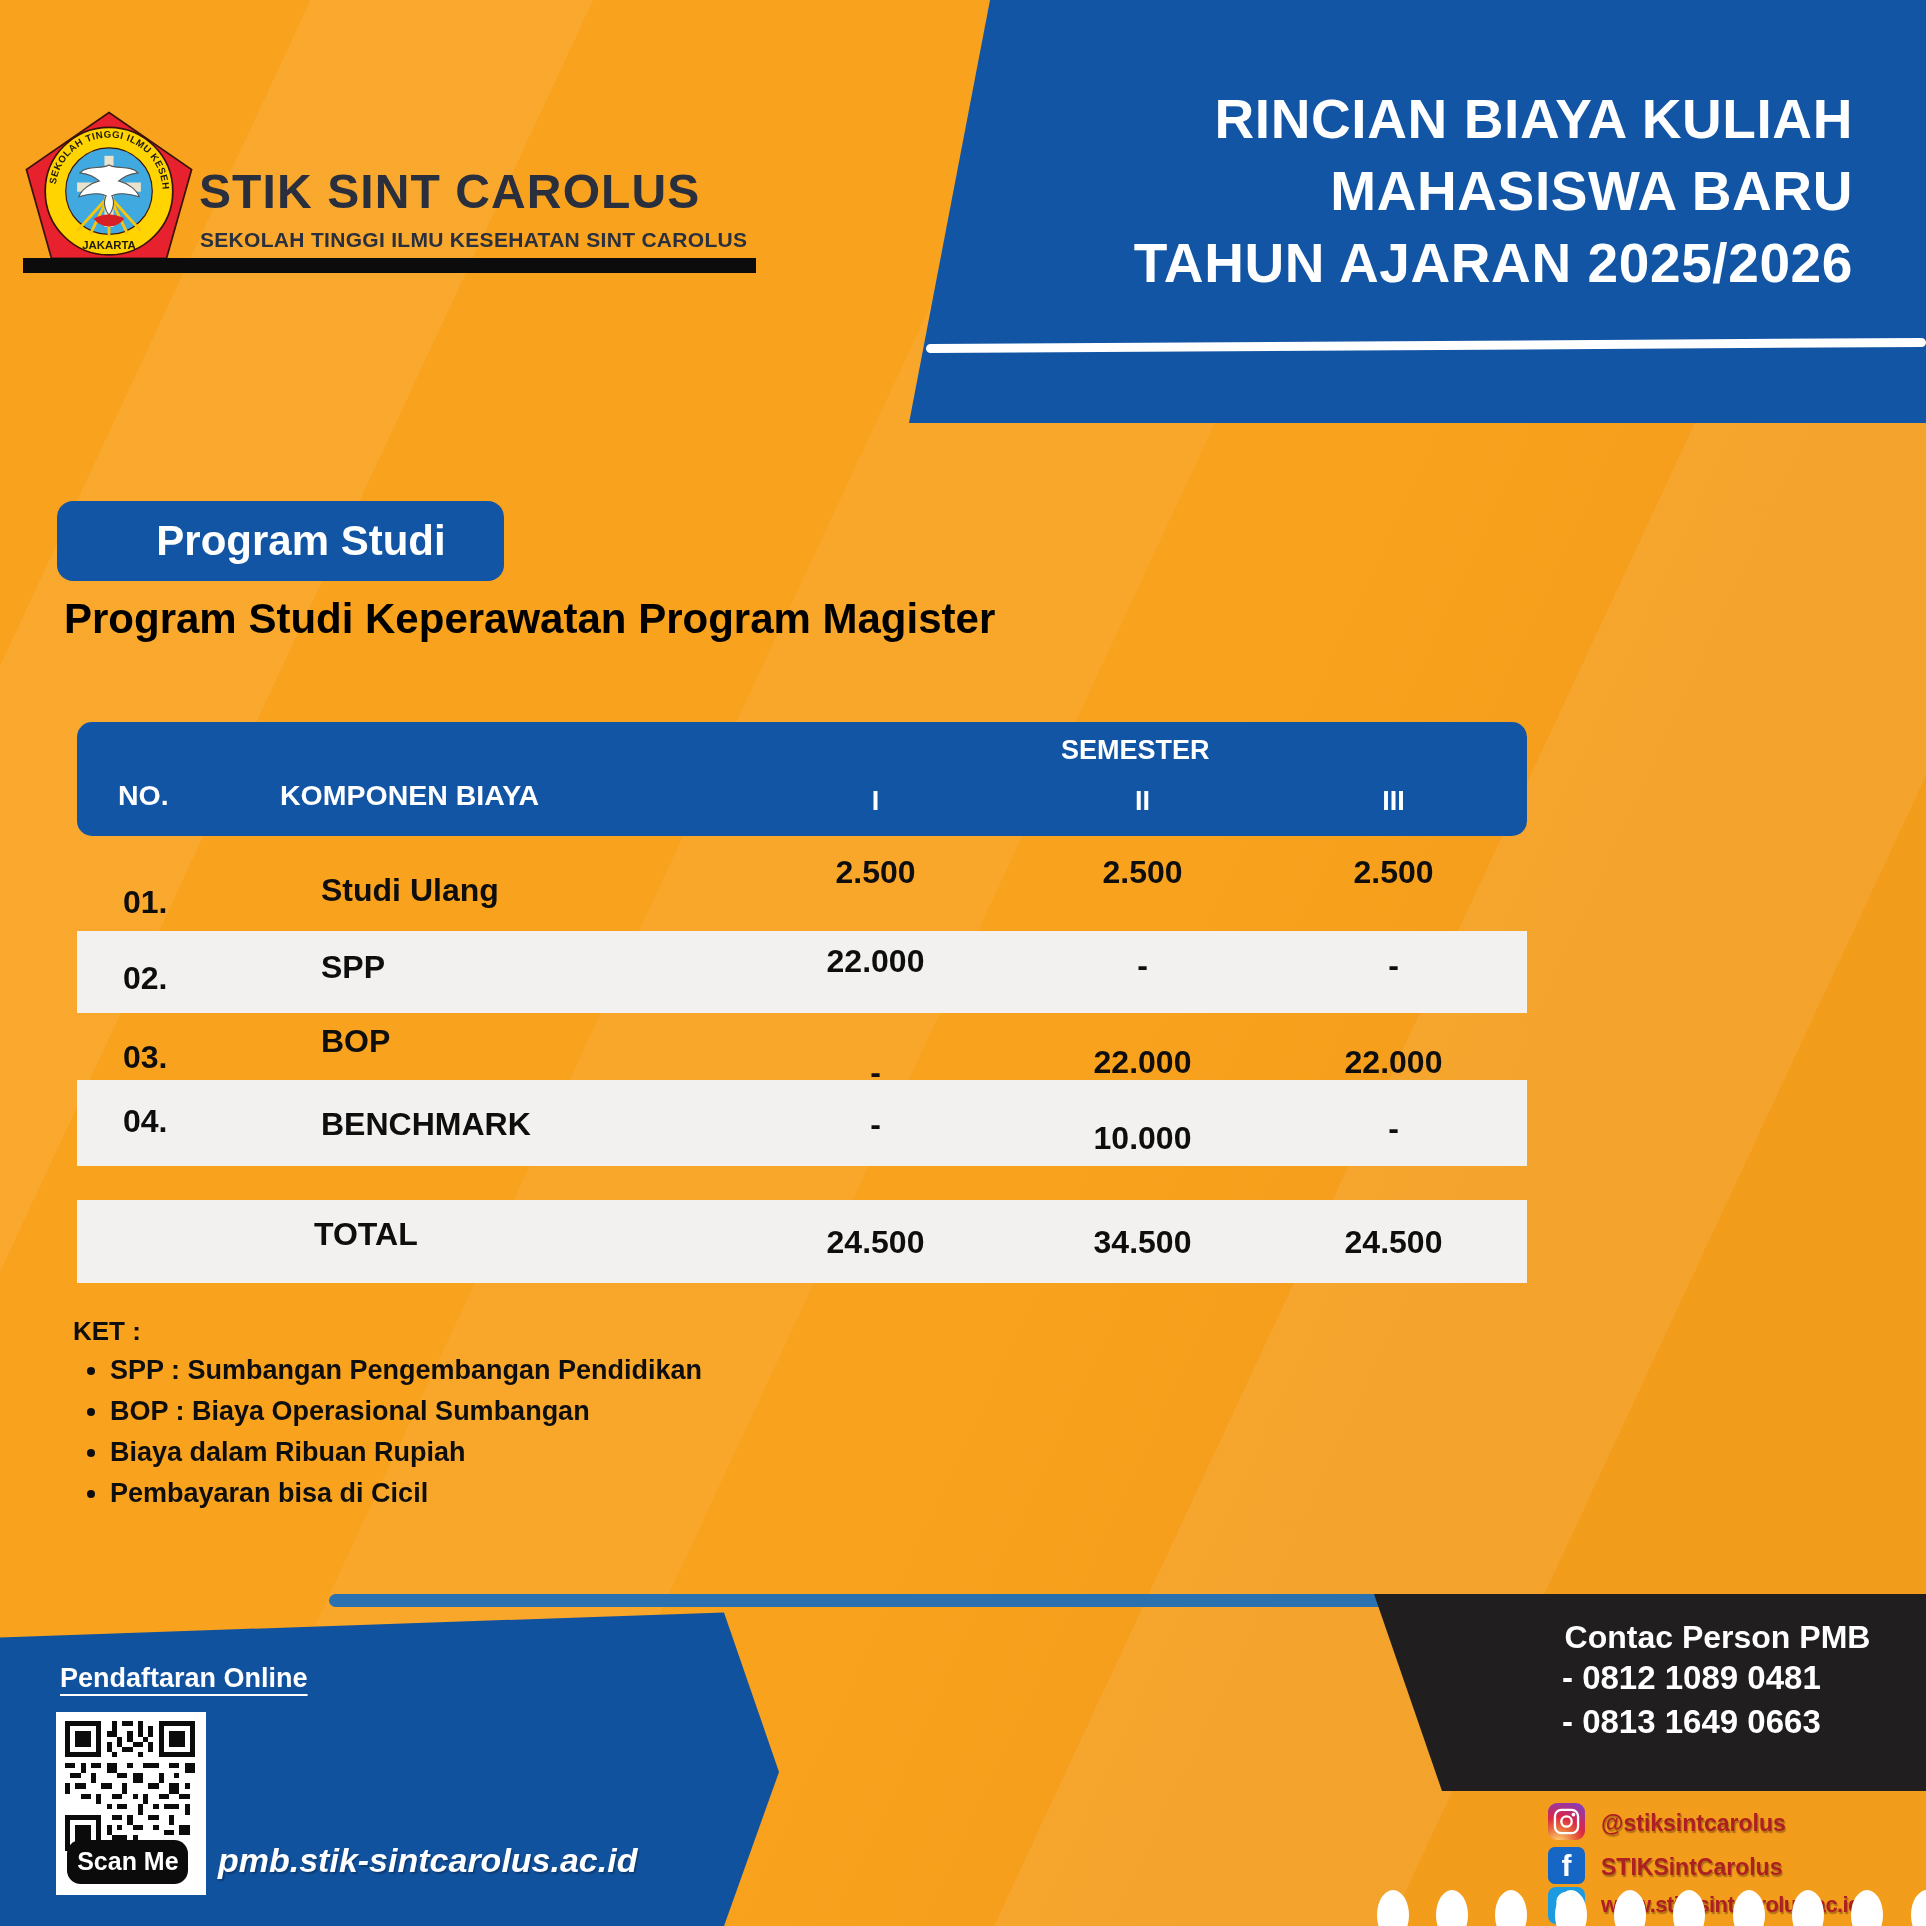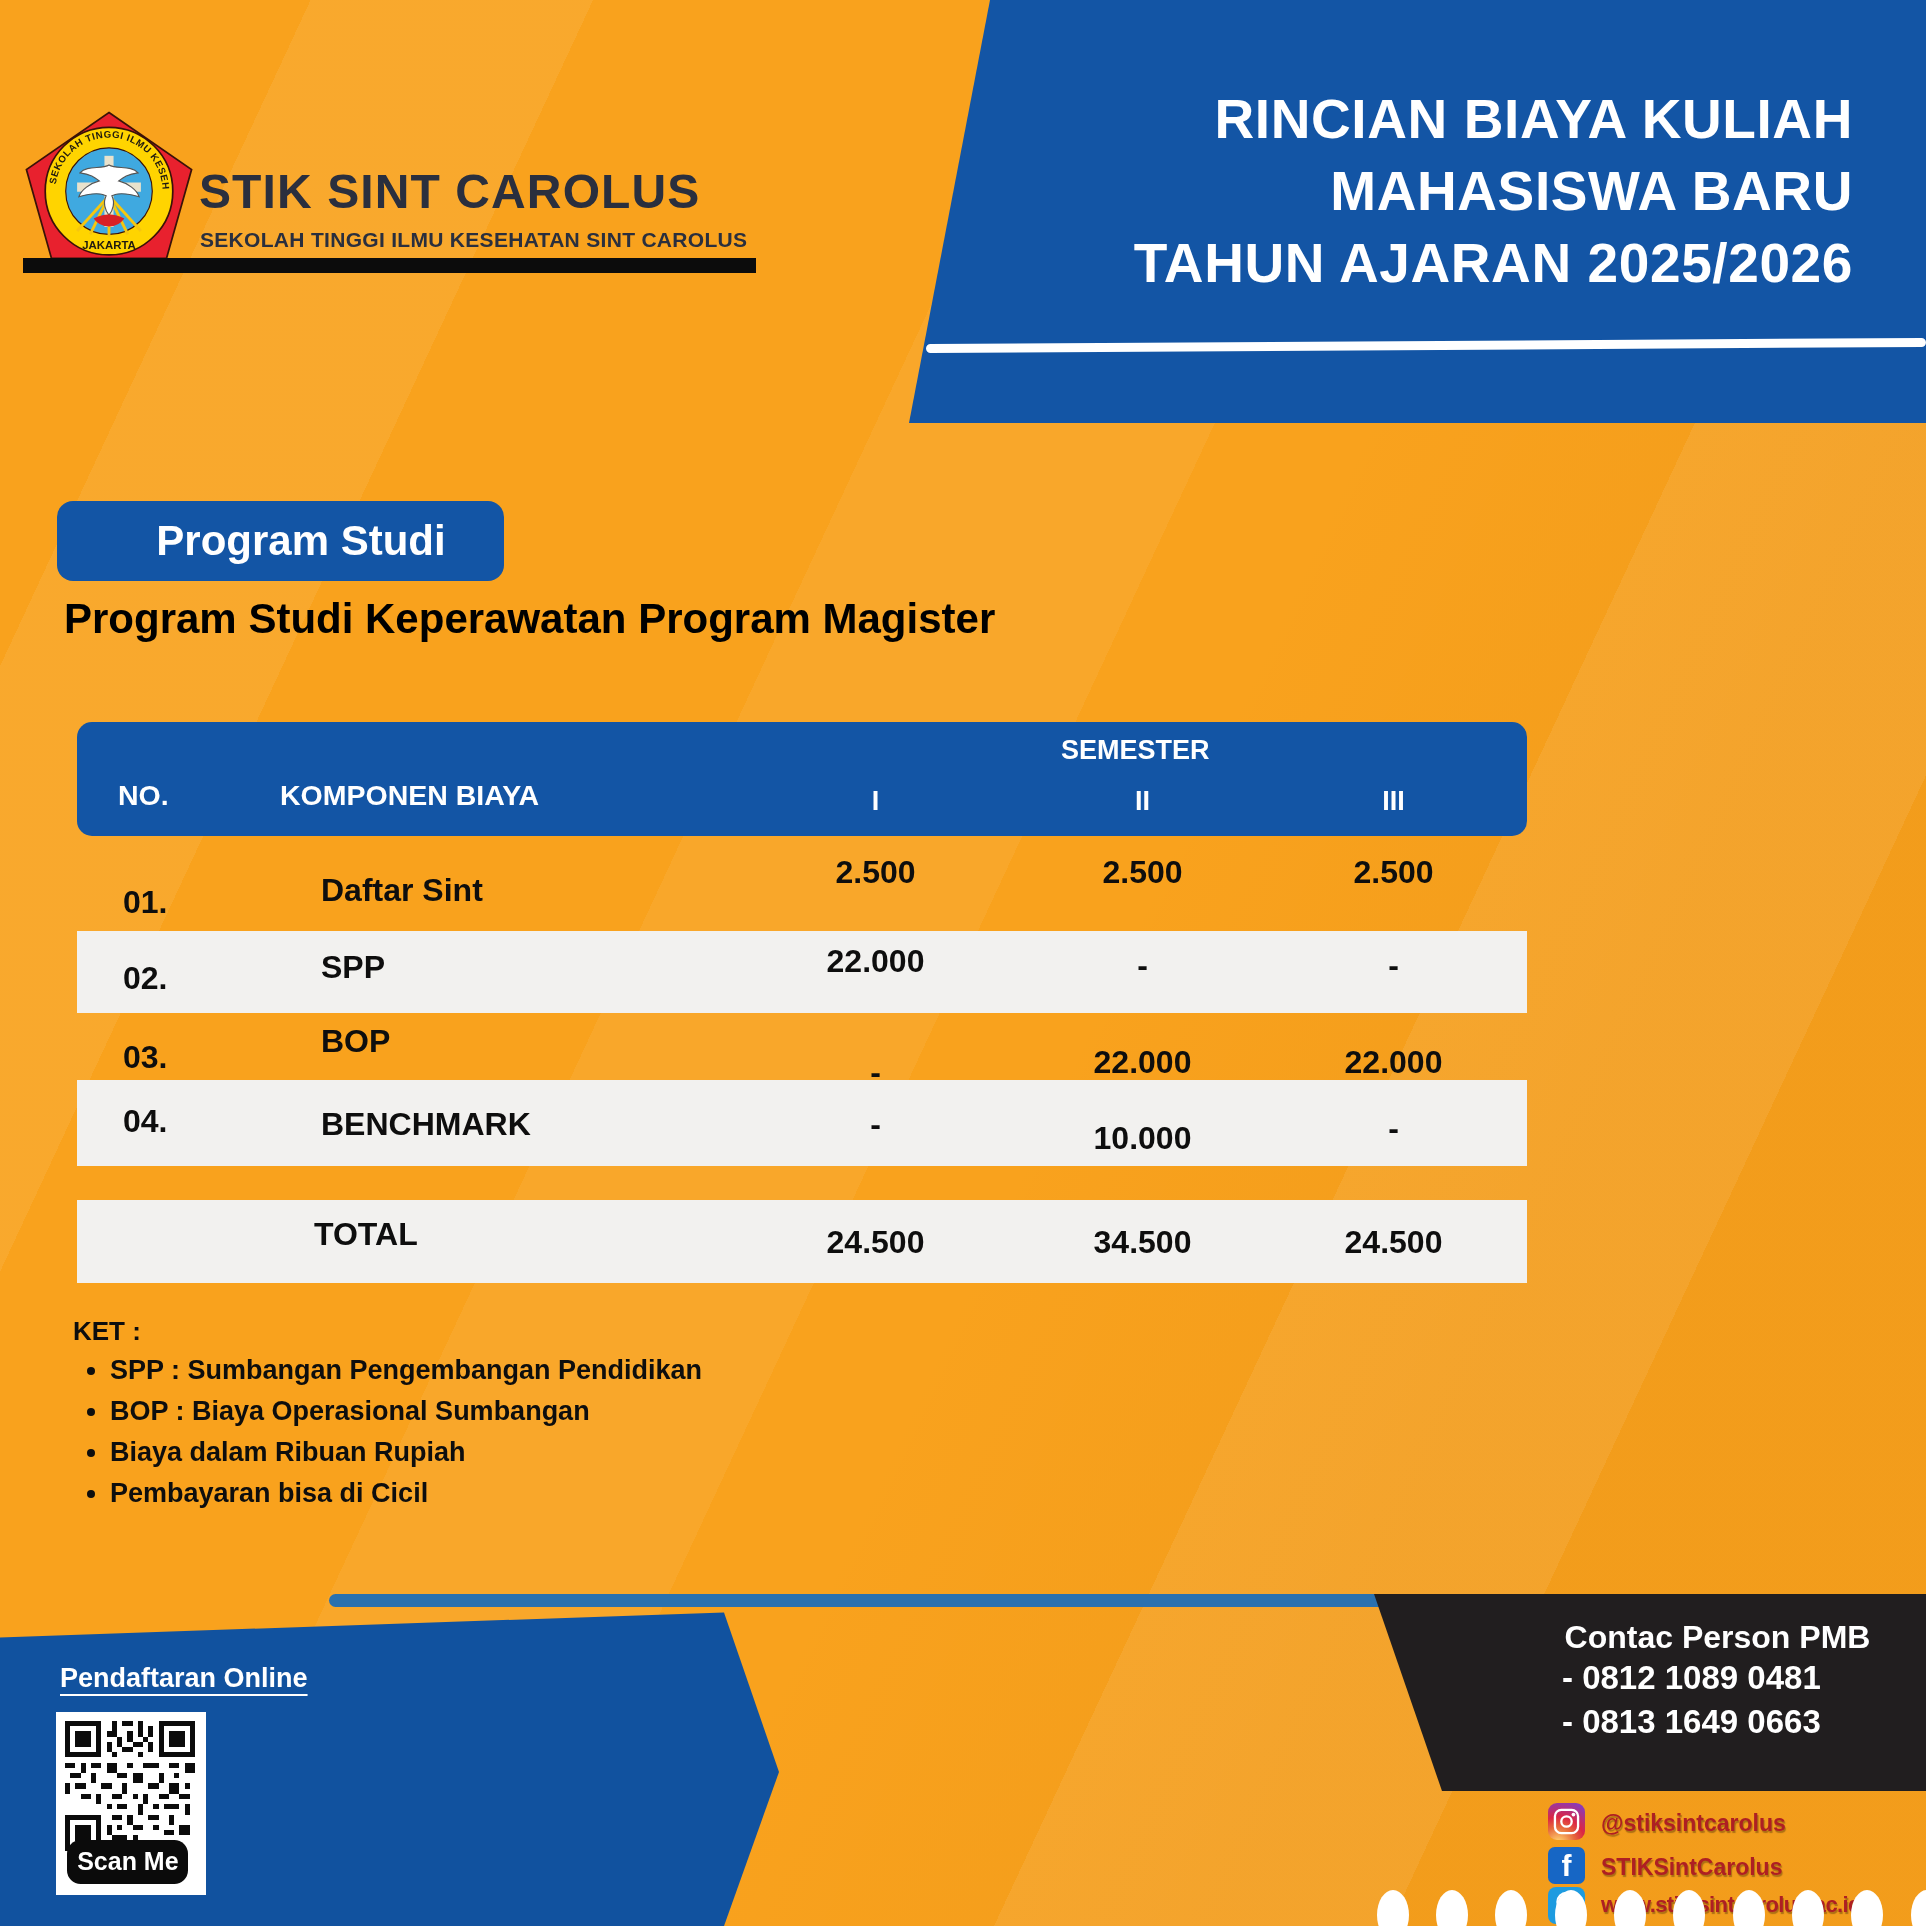--- a/index.html
+++ b/index.html
@@ -120,21 +120,21 @@
     <div class="band band-total"></div>
 
     <span class="h" style="left:41px;top:57px;">NO.</span>
     <span class="h" style="left:203px;top:57px;">KOMPONEN BIAYA</span>
     <span class="h" style="left:984px;top:12.6px;font-size:27px;">SEMESTER</span>
     <span class="h val" style="left:696px;top:64px;font-size:27px;">I</span>
     <span class="h val" style="left:963px;top:64px;font-size:27px;">II</span>
     <span class="h val" style="left:1214px;top:64px;font-size:27px;">III</span>
 
     <span class="c" style="left:46px;top:162px;">01.</span>
-    <span class="c" style="left:244px;top:150px;">Daftar Sint</span>
+    <span class="c" style="left:244px;top:150px;">Studi Ulang</span>
     <span class="c val" style="left:696px;top:132px;">2.500</span>
     <span class="c val" style="left:963px;top:132px;">2.500</span>
     <span class="c val" style="left:1214px;top:132px;">2.500</span>
 
     <span class="c" style="left:46px;top:238px;">02.</span>
     <span class="c" style="left:244px;top:227px;">SPP</span>
     <span class="c val" style="left:696px;top:221px;">22.000</span>
     <span class="c val" style="left:963px;top:225px;">-</span>
     <span class="c val" style="left:1214px;top:225px;">-</span>
 
@@ -241,20 +241,21 @@
             <rect x="22" y="20" width="2" height="2"></rect>
           <rect x="9" y="22" width="3" height="1"></rect>
             <rect x="13" y="22" width="1" height="2"></rect>
             <rect x="15" y="23" width="2" height="1"></rect>
             <rect x="18" y="23" width="1" height="1"></rect>
             <rect x="21" y="23" width="1" height="1"></rect>
         </g>
       </svg>
       <div class="abs scan-pill">Scan Me</div>
     </div>
+    <div class="abs reg-url">pmb.stik-sintcarolus.ac.id</div>
   </div>
 
   <div class="abs black-panel">
     <div class="abs contact">
       <div class="title">Contac Person PMB</div>
       <div class="phone">- 0812 1089 0481</div>
       <div class="phone">- 0813 1649 0663</div>
     </div>
   </div>
 

